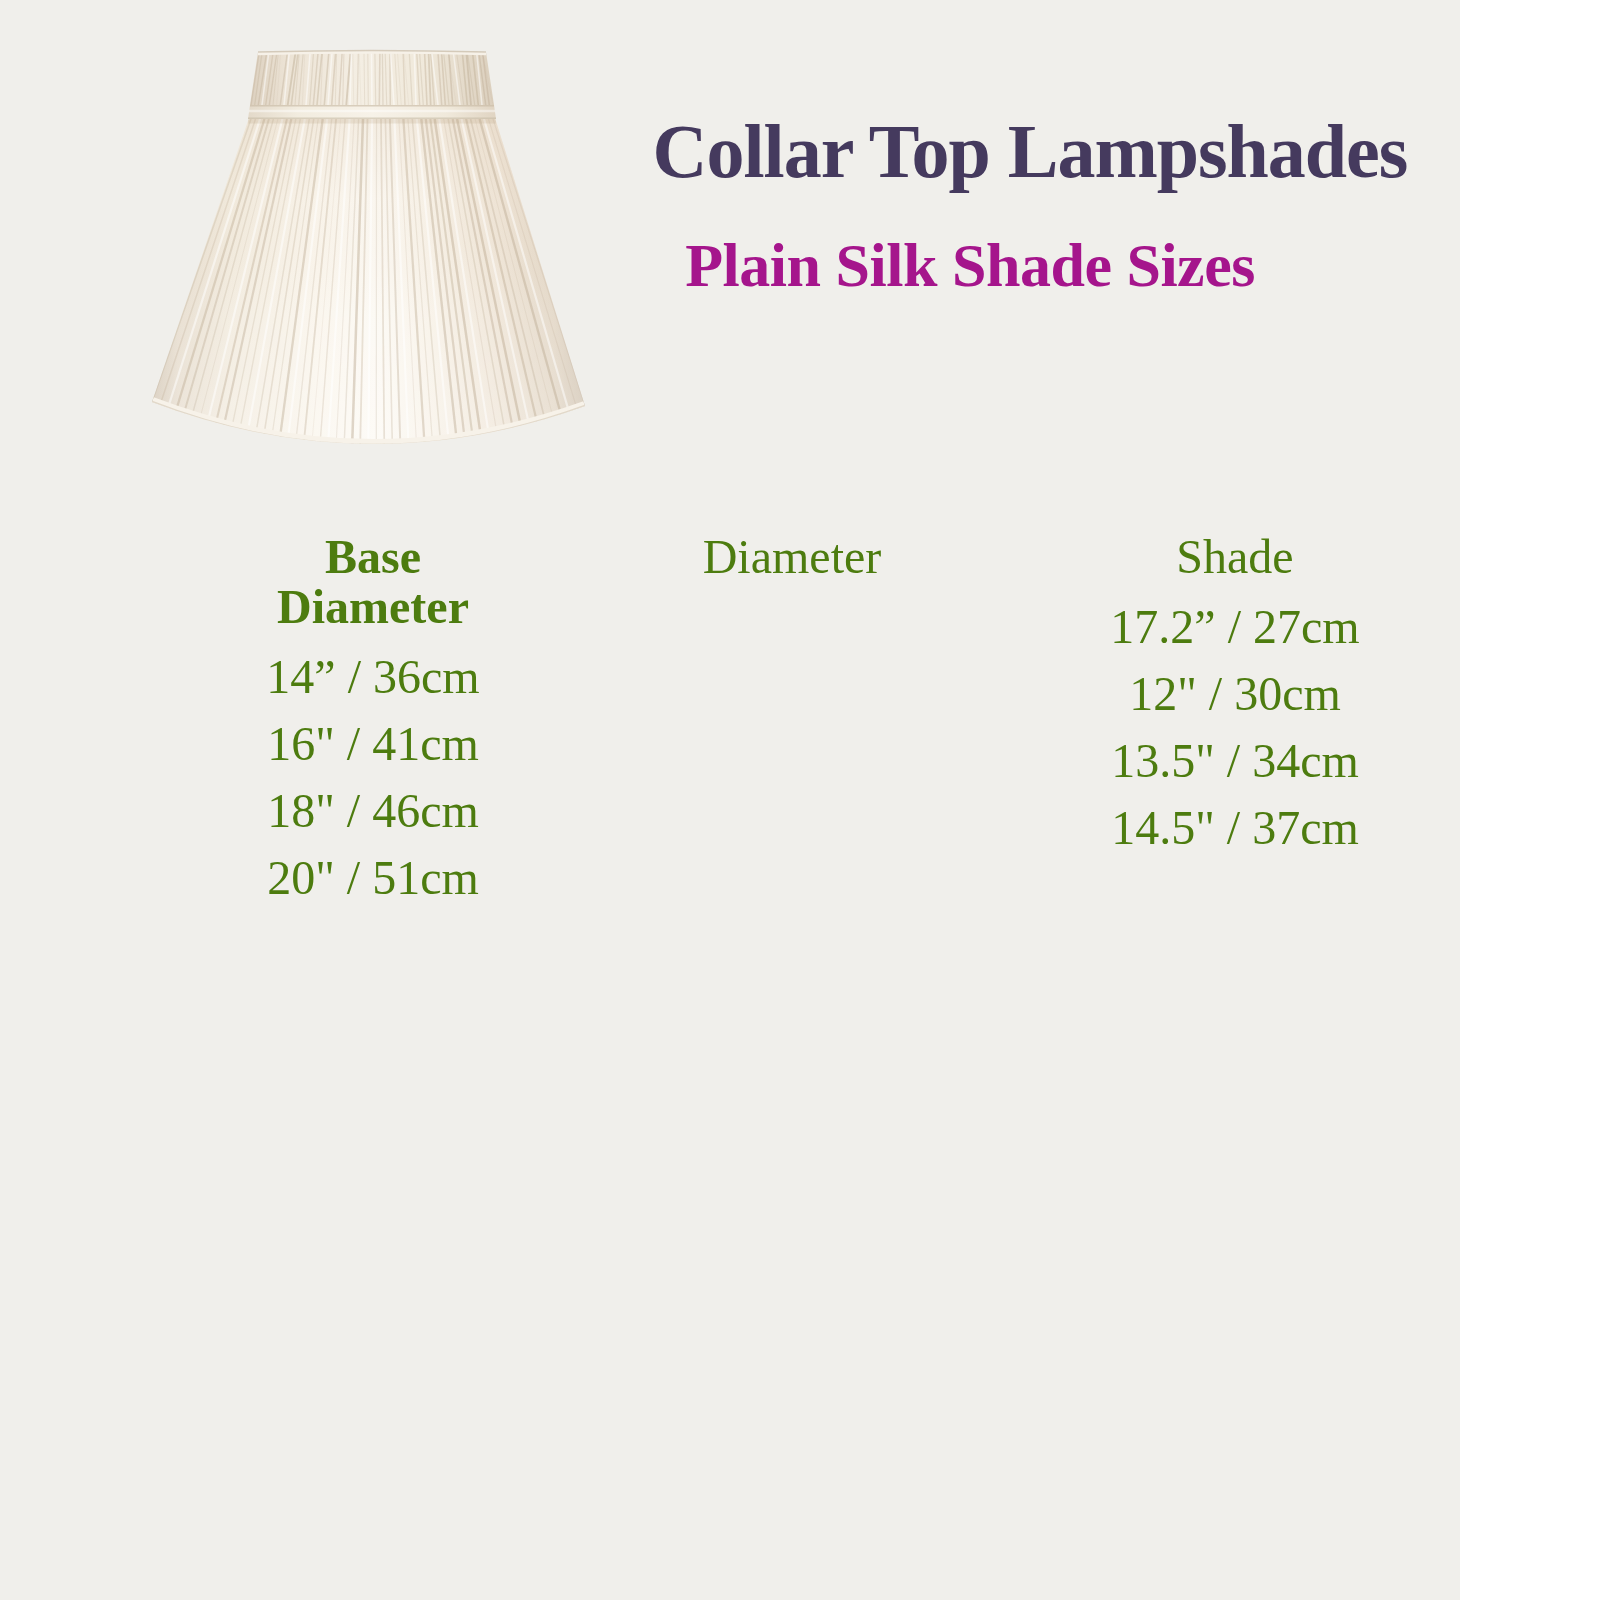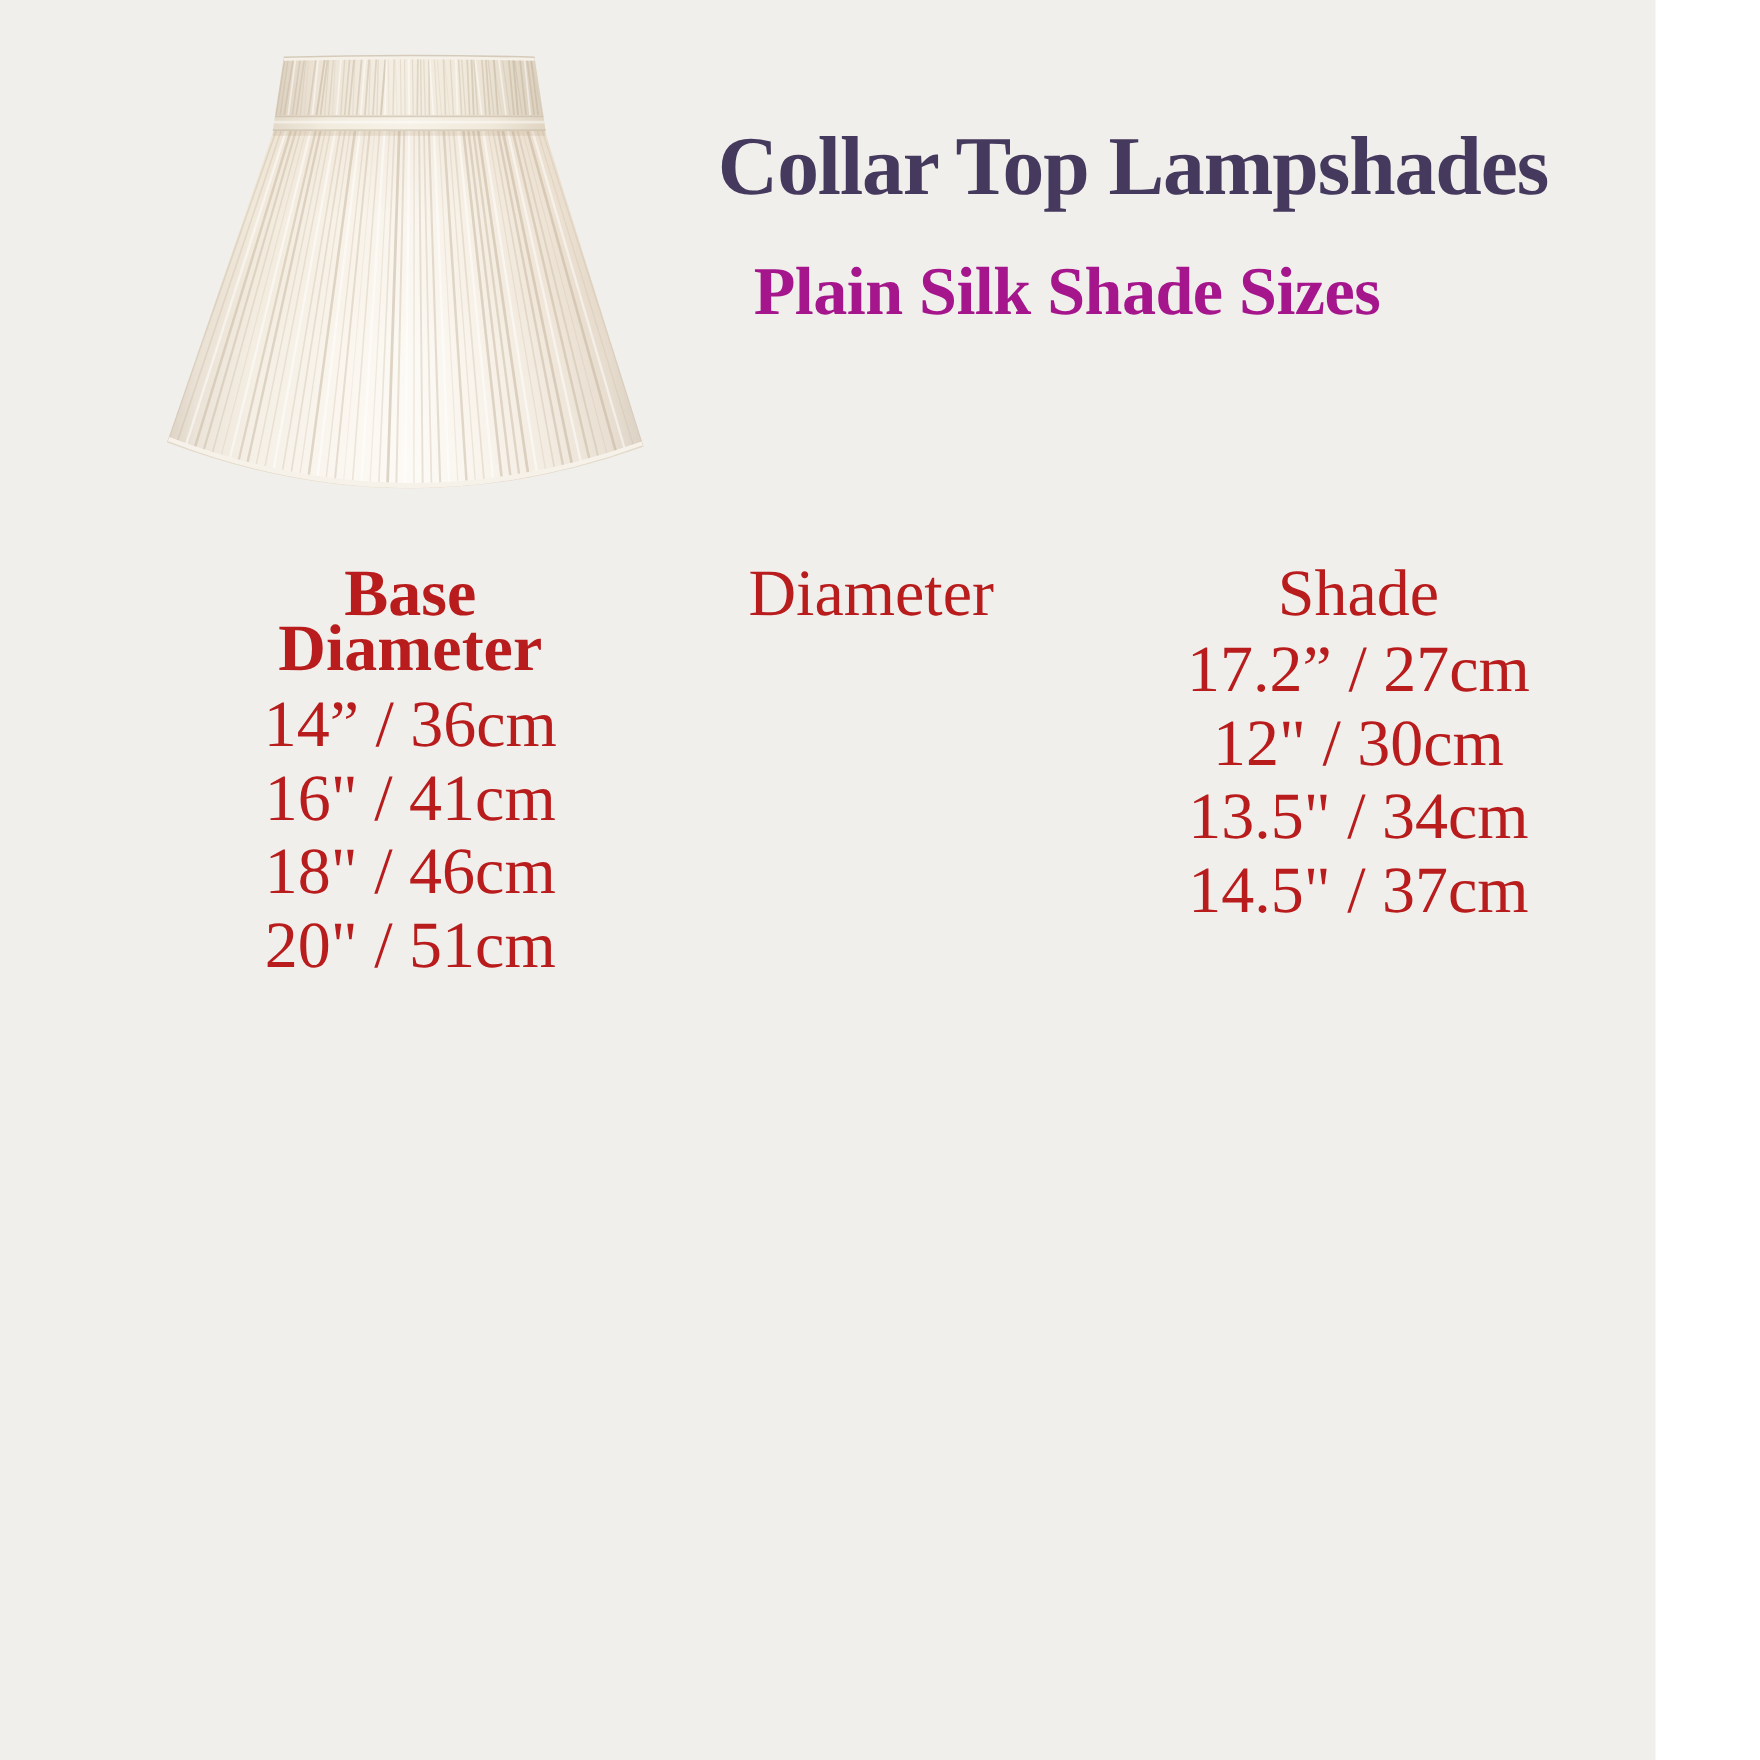--- a/index.html
+++ b/index.html
@@ -2,21 +2,20 @@
 <html><head>
 <meta charset="utf-8">
 <style>
   html,body{margin:0;padding:0;}
   .page{
     position:relative;
     width:1460px;height:1600px;
     background:#f0efeb;
     font-family:"Liberation Serif","DejaVu Serif",serif;
     overflow:hidden;
-    padding-left:45px;
   }
   .lampshade{
     position:absolute;
     left:124px;top:24px;
     width:480px;height:440px;
   }
   .title{
     position:absolute;
     left:560px;top:112px;width:940px;
     margin:0;
@@ -31,24 +30,24 @@
     left:500px;top:233px;width:940px;
     margin:0;
     text-align:center;
     font-size:62px;line-height:1.05;
     font-weight:bold;
     letter-spacing:-0.5px;
     color:#a5158c;
   }
   .col{
     position:absolute;
-    top:514px;width:420px;
+    top:532px;width:420px;
     text-align:center;
-    color:#b91c1c;
-    font-size:60px;
+    color:#4d7c0f;
+    font-size:48px;
   }
   .col-base{left:163px;}
   .col-top{left:582px;}
   .col-slope{left:1025px;}
   .hdr{line-height:50px;}
   .col-base .hdr{font-weight:bold;}
   .rows{margin-top:11px;}
   .row{line-height:67px;}
 </style>
 </head>

